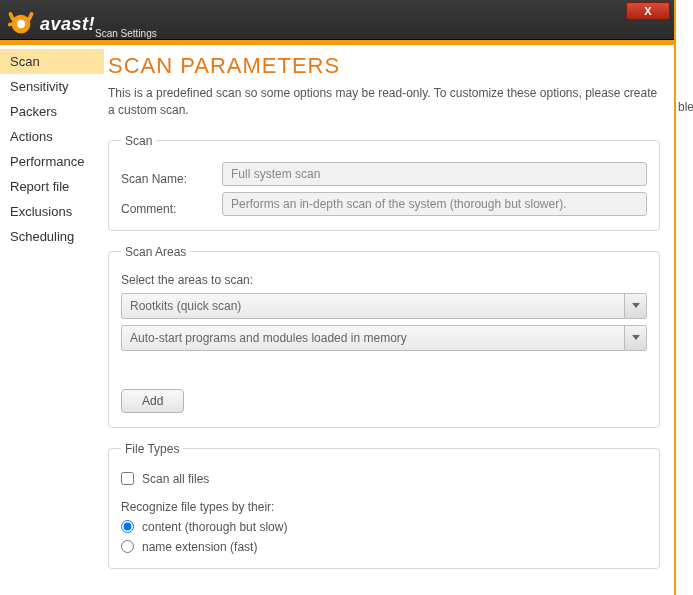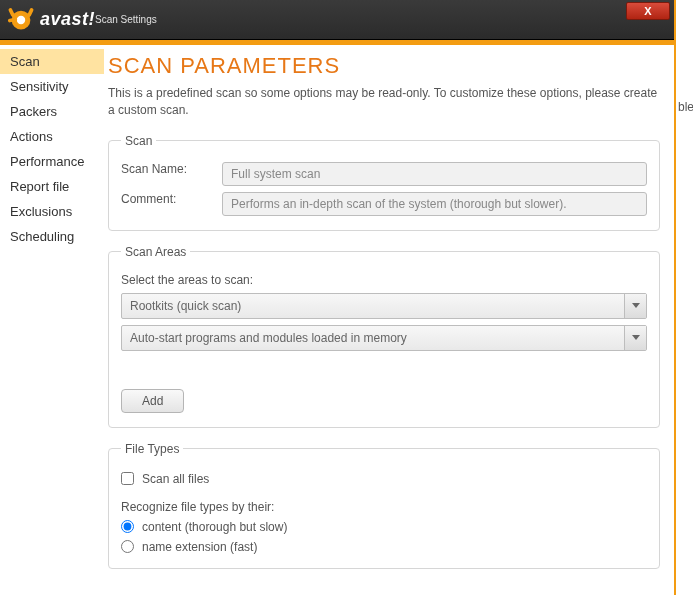--- a/index.html
+++ b/index.html
@@ -5,21 +5,21 @@
   * { box-sizing: border-box; margin: 0; padding: 0; font-family: "Segoe UI", Tahoma, sans-serif; }
   html, body { width: 693px; height: 595px; overflow: hidden; background: #fff; }
   .background-text { position: absolute; left: 678px; top: 100px; font-size: 12px; color: #555; }
   .window {
     position: absolute; left: 0; top: 0; width: 676px; height: 595px;
     background: #fff; border-right: 2px solid #f39c12;
   }
   
   .titlebar {
     height: 40px; background: linear-gradient(#3a3a3a, #2b2b2b);
-    display: flex; align-items: center; padding-left: 6px;
+    display: flex; align-items: flex-end; padding-left: 6px;
     border-bottom: 1px solid #000;
     position: relative;
   }
   .logo-area { display: flex; align-items: center; gap: 4px; }
   .logo-svg { width: 30px; height: 30px; }
   .logo-text { color: #fff; font-weight: bold; font-style: italic; font-size: 18px; letter-spacing: 0.5px; }
   .title-text { color: #e0e0e0; font-size: 10px; }
   .close-btn {
     position: absolute; right: 4px; top: 2px; width: 44px; height: 18px;
     background: linear-gradient(#d94b3a, #b02412);
@@ -46,21 +46,21 @@
     font-size: 22px; color: #e77817; font-weight: 400;
     letter-spacing: 1px; font-family: "Segoe UI Light","Segoe UI",sans-serif;
     text-transform: uppercase;
   }
   .page-sub { font-size: 12px; color: #555; margin-top: 6px; line-height: 1.45; }
   fieldset {
     border: 1px solid #d6d6d6; border-radius: 4px;
     margin-top: 14px; padding: 10px 12px 14px 12px;
   }
   legend { font-size: 12px; color: #555; padding: 0 4px; }
-  .form-row { display: flex; align-items: flex-start; margin-top: 6px; }
+  .form-row { display: flex; align-items: flex-end; margin-top: 6px; }
   .form-row:first-of-type { margin-top: 4px; }
   .row-label { width: 70px; font-size: 12px; color: #555; }
   .text-input {
     flex: 1; height: 24px; border: 1px solid #bdbdbd; border-radius: 3px;
     background: #f1f1f1; color: #888; font-size: 12px; padding: 0 8px; margin-left: 31px;
   }
   .areas-label { font-size: 12px; color: #555; margin-top: 4px; margin-bottom: 6px; }
   .combo {
     display: flex; align-items: center; height: 26px;
     border: 1px solid #bdbdbd; border-radius: 2px;

